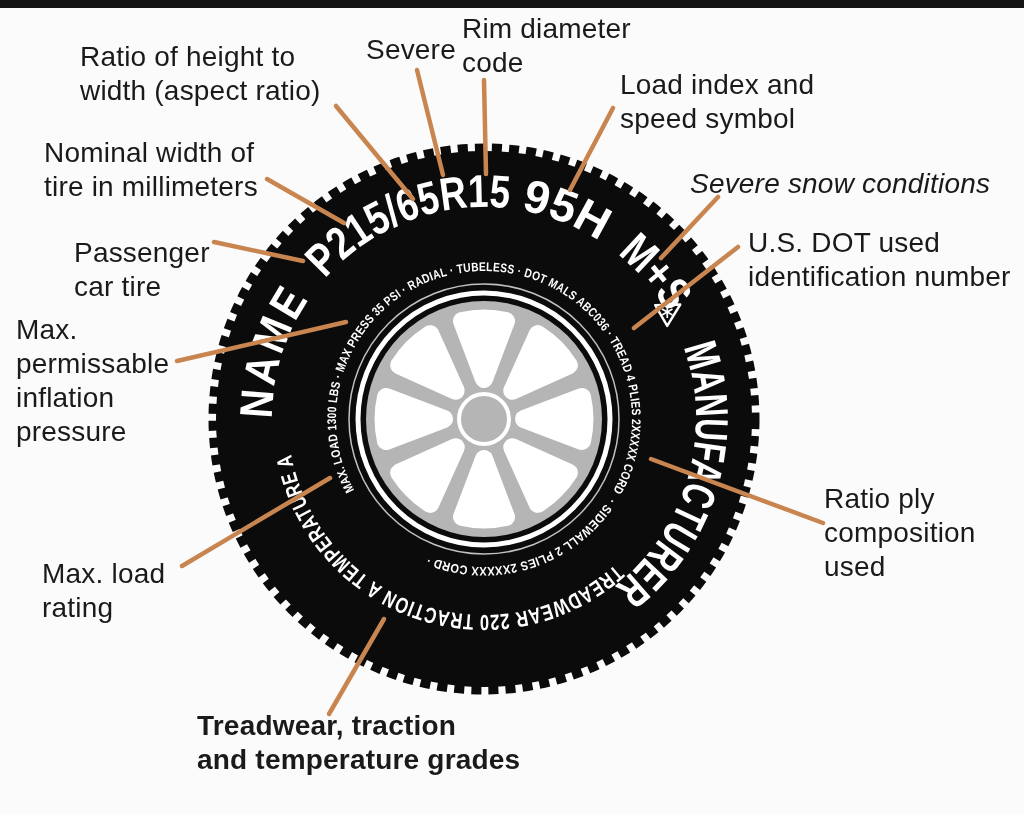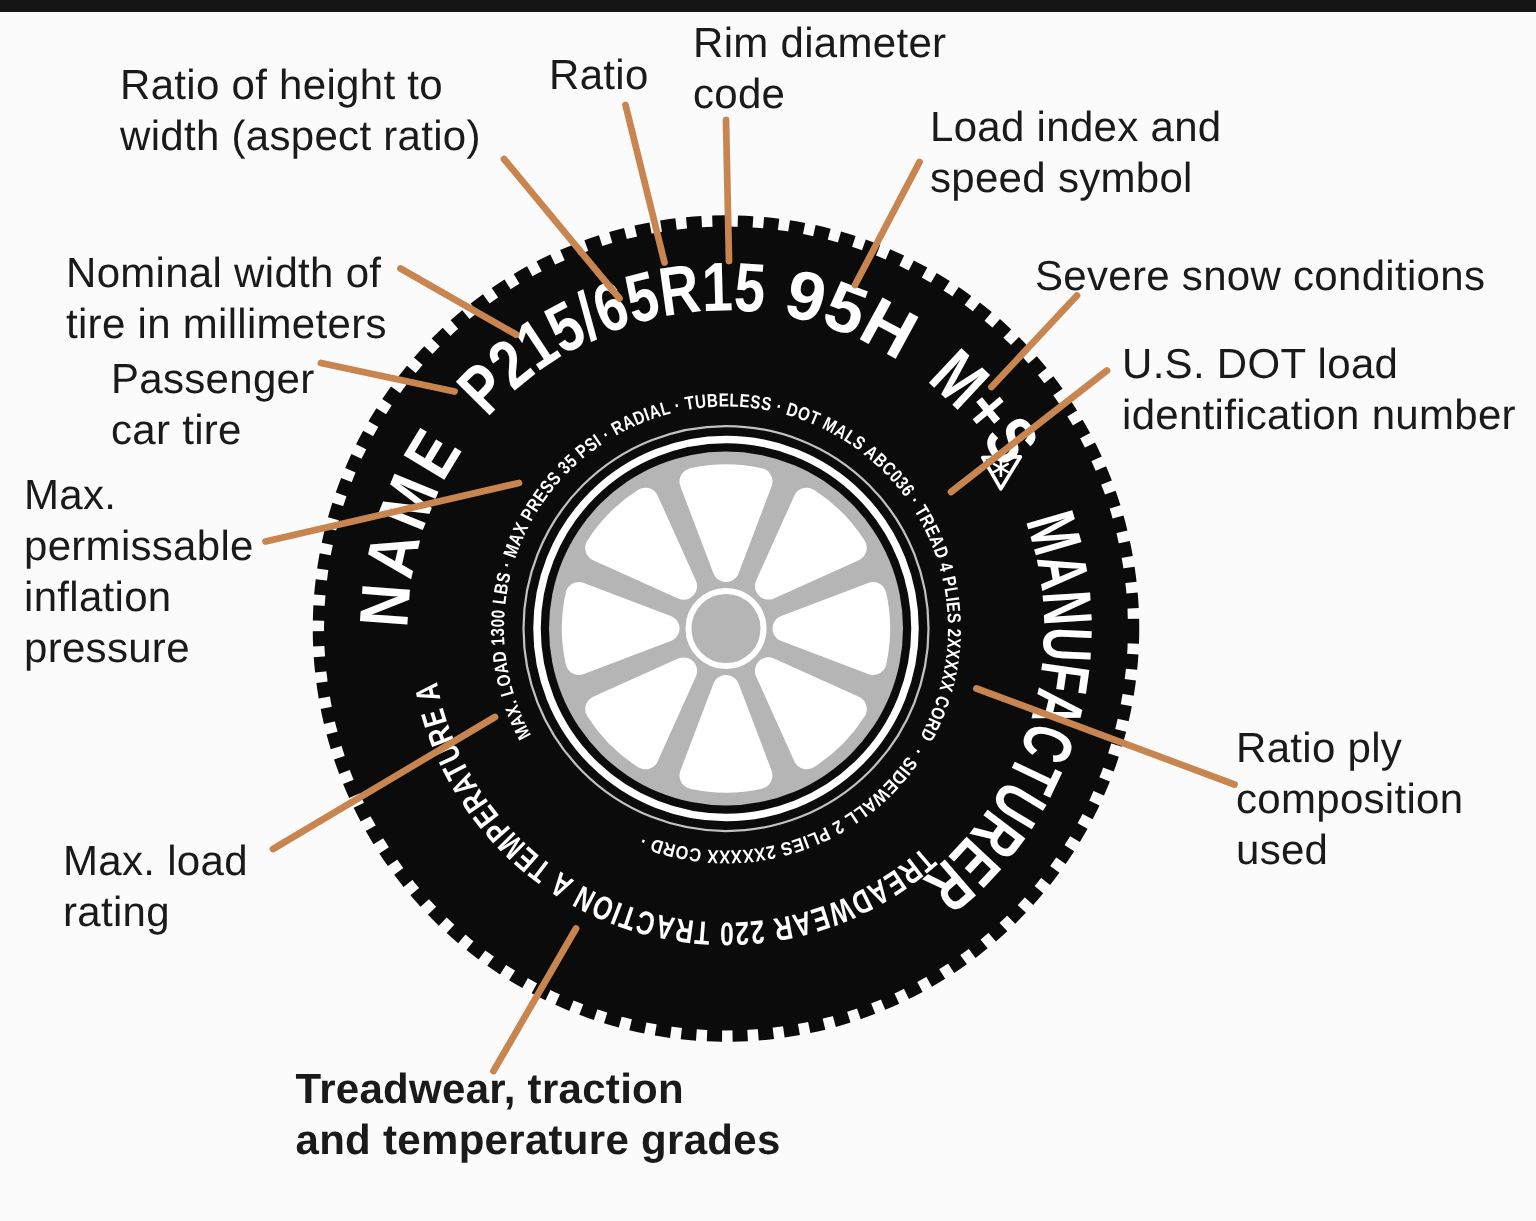--- a/index.html
+++ b/index.html
@@ -109,49 +109,49 @@
     <line class="leader" x1="329" y1="714" x2="384" y2="619"></line>
   </g>
 </svg>
 
 <div class="label center" style="left:80px;top:40px;width:268px;">
   <div>Ratio of height to</div>
   <div>width (aspect ratio)</div>
 </div>
 
 <div class="label" style="left:366px;top:33px;">
-  <div>Ratio</div>
+  <div>Severe</div>
 </div>
 
 <div class="label" style="left:462px;top:12px;">
   <div>Rim diameter</div>
   <div>code</div>
 </div>
 
 <div class="label" style="left:620px;top:68px;">
   <div>Load index and</div>
   <div>speed symbol</div>
 </div>
 
-<div class="label" style="left:44px;top:136px;margin-top:29px;">
+<div class="label" style="left:44px;top:136px;">
   <div>Nominal width of</div>
   <div>tire in millimeters</div>
 </div>
 
 <div class="label" style="left:74px;top:236px;">
   <div>Passenger</div>
   <div>car tire</div>
 </div>
 
-<div class="label" style="left:690px;top:167px;">
+<div class="label" style="left:690px;top:167px;font-style:italic;">
   <div>Severe snow conditions</div>
 </div>
 
 <div class="label" style="left:748px;top:226px;">
-  <div>U.S. DOT load</div>
+  <div>U.S. DOT used</div>
   <div>identification number</div>
 </div>
 
 <div class="label" style="left:16px;top:313px;">
   <div>Max.</div>
   <div>permissable</div>
   <div>inflation</div>
   <div>pressure</div>
 </div>
 

